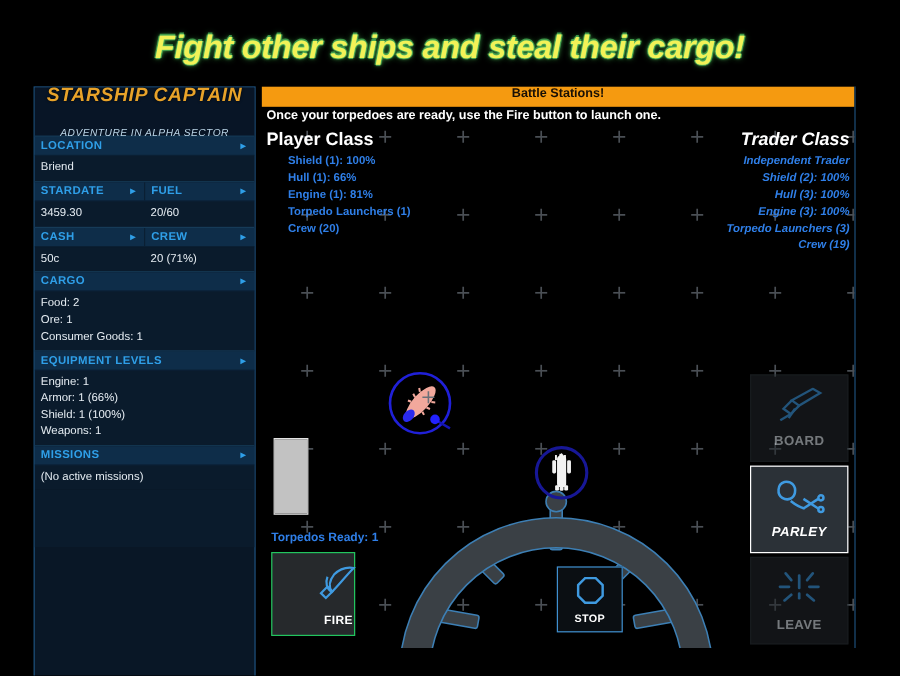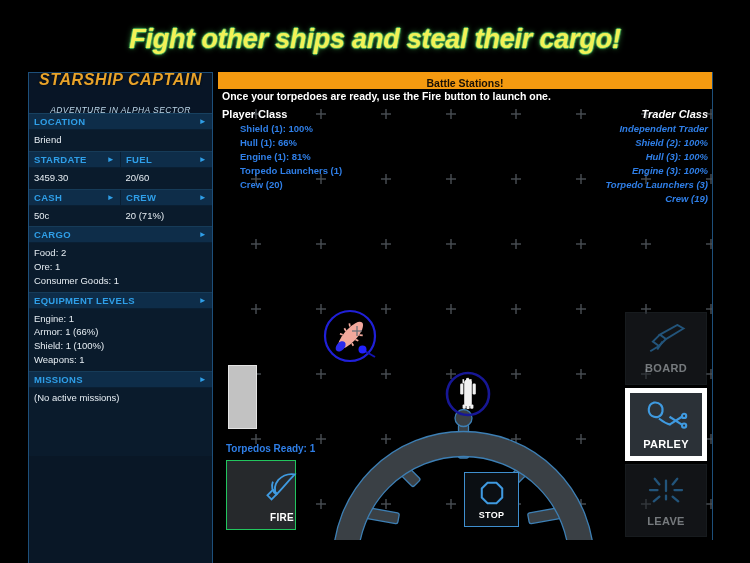--- a/index.html
+++ b/index.html
@@ -90,32 +90,32 @@
   
   #battle-area{
     position:absolute;left:190px;top:0;width:495px;height:468px;
     background:#000;border-right:1px solid #1d4f7a;box-sizing:border-box;
     overflow:hidden;
   }
   #starfield-svg{position:absolute;left:0;top:0;}
 
   #battle-header{
     position:absolute;left:0;top:0;width:100%;height:17px;
-    background:#f59a10;display:flex;align-items:flex-end;justify-content:center;
+    background:#f59a10;display:flex;align-items:flex-start;justify-content:center;
     color:#191005;font-size:10.5px;font-weight:bold;z-index:5;
   }
   #battle-sub{
     position:absolute;left:4px;top:18px;z-index:5;
     color:#ffffff;font-size:10.5px;font-weight:bold;
   }
 
   .stat-col{position:absolute;z-index:4;font-size:9.5px;line-height:1.47;}
   #player-stats{left:4px;top:34px;text-align:left;}
   #trader-stats{right:4px;top:34px;text-align:right;font-style:italic;}
-  .stat-col .hdr{color:#ffffff;font-weight:bold;font-size:11px;}
+  .stat-col .hdr{color:#ffffff;font-weight:bold;font-size:15px;}
   .stat-col .ln{color:#2f7fe8;font-weight:bold;margin-left:18px;}
 
   
   .ship-wrap{position:absolute;z-index:3;}
   #player-ship{left:101px;top:233px;}
   #trader-ship{left:222px;top:294px;}
 
   
   #torpedo-bar-outer{
     position:absolute;left:10px;top:293px;width:29px;height:64px;
@@ -149,21 +149,21 @@
   
   #action-col{
     position:absolute;left:686px;top:0;width:0;height:468px;
   }
   .act-btn{
     position:absolute;left:-89px;width:82px;height:73px;box-sizing:border-box;
     display:flex;flex-direction:column;align-items:center;justify-content:center;
     background:#22262a;border:1px solid #2b3238;
   }
   .act-btn.dim{opacity:.55;}
-  .act-btn.active{background:#2b3137;border:5px solid #ffffff;}
+  .act-btn.active{background:#2b3137;border:1px solid #ffffff;font-style:italic;}
   .act-btn .lbl{font-size:11px;font-weight:bold;color:#d6dde3;margin-top:4px;letter-spacing:.3px;}
   .act-btn.active .lbl{color:#ffffff;}
   #board-button{top:240px;}
   #parley-button{top:316px;}
   #leave-button{top:392px;}
 </style>
 </head>
 <body>
 
 <div id="promo-banner">

